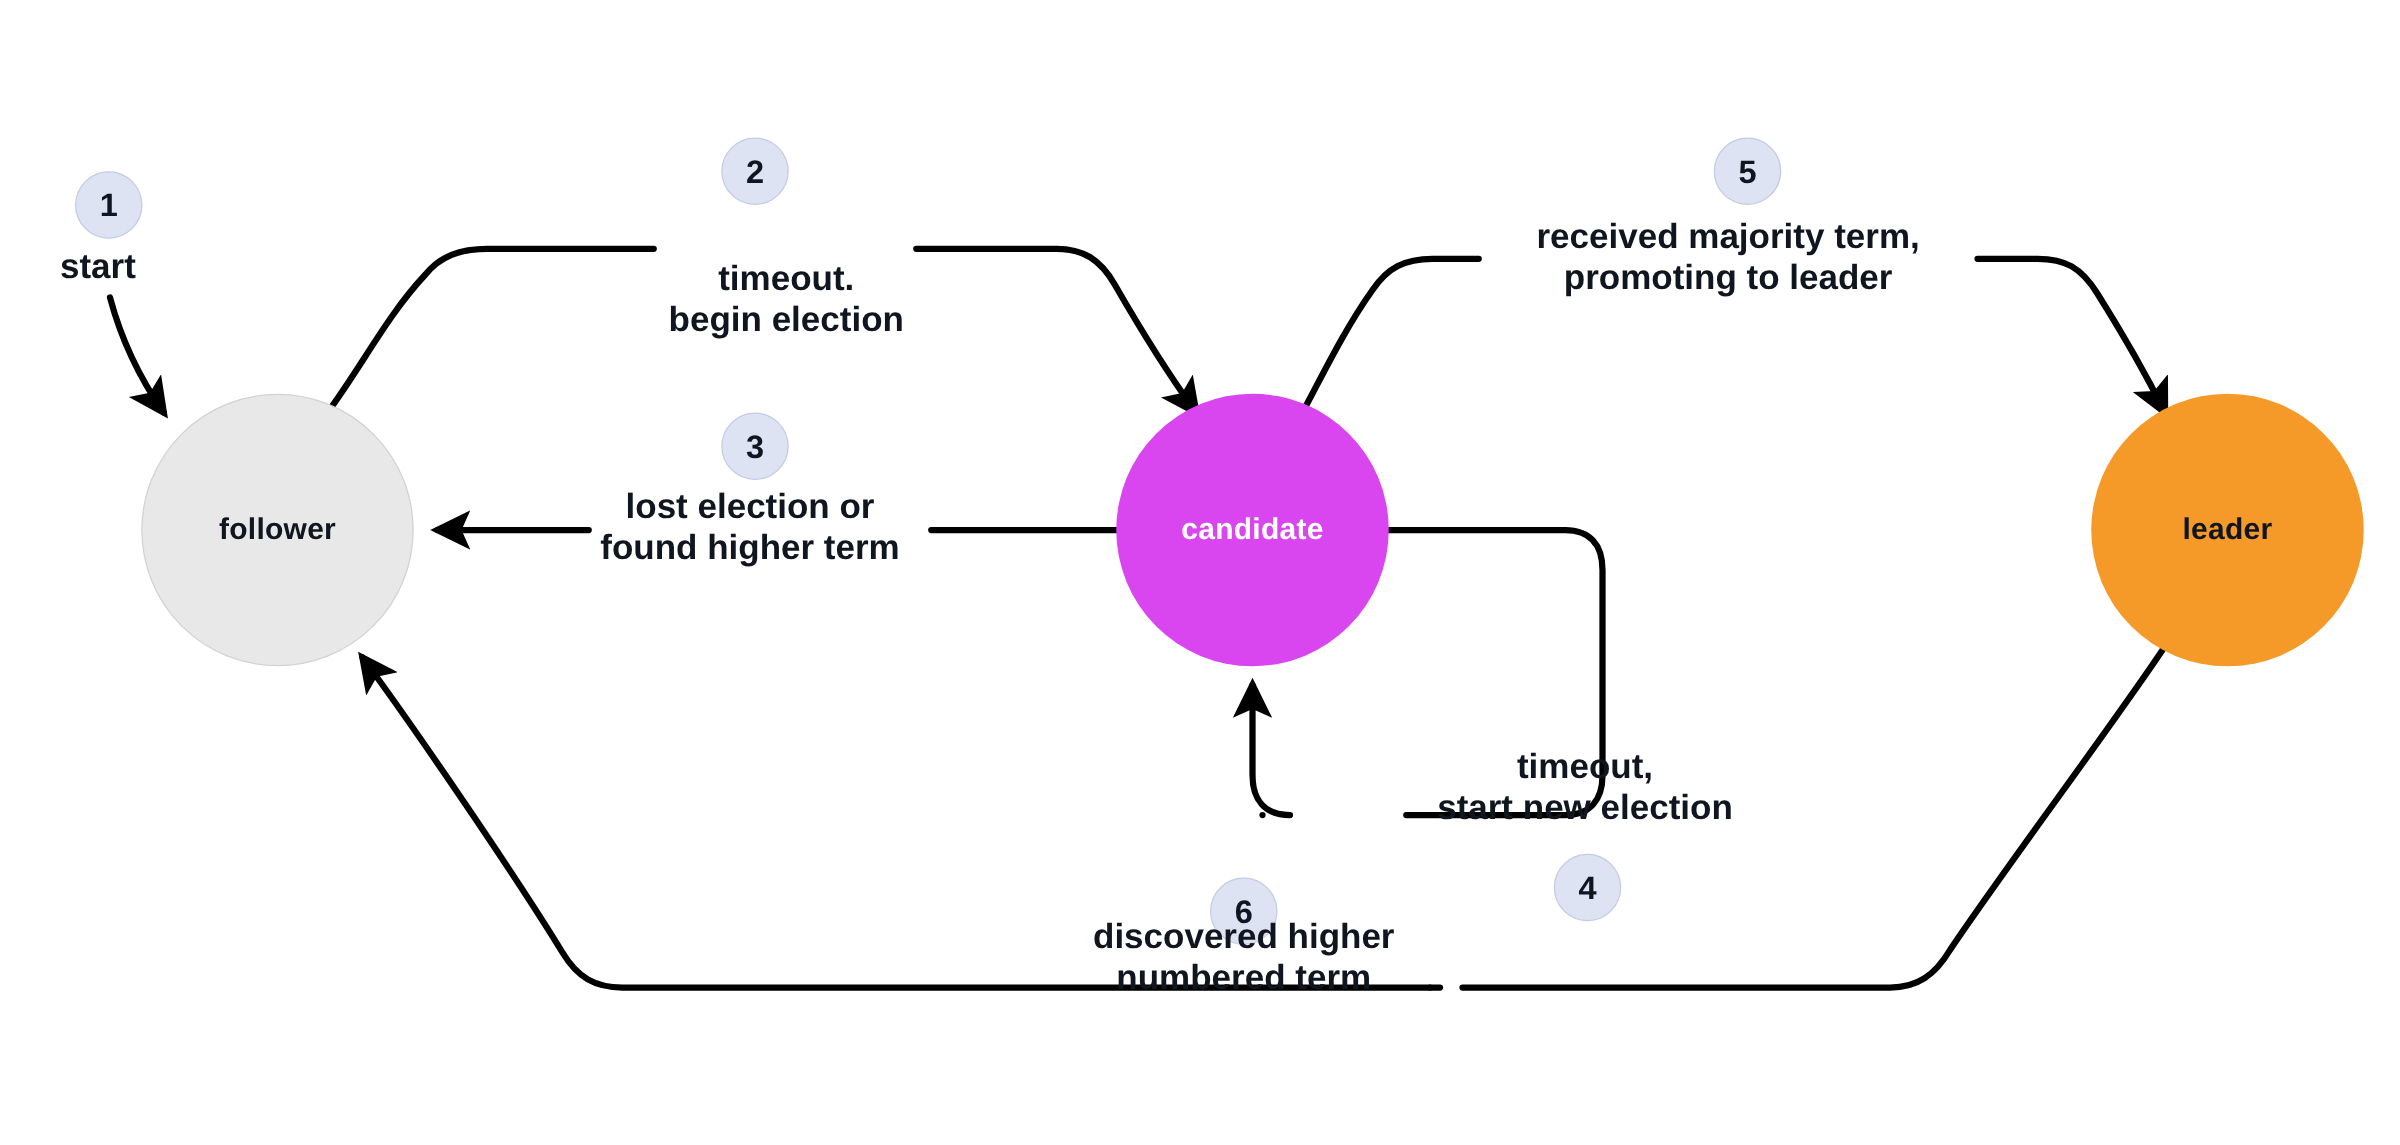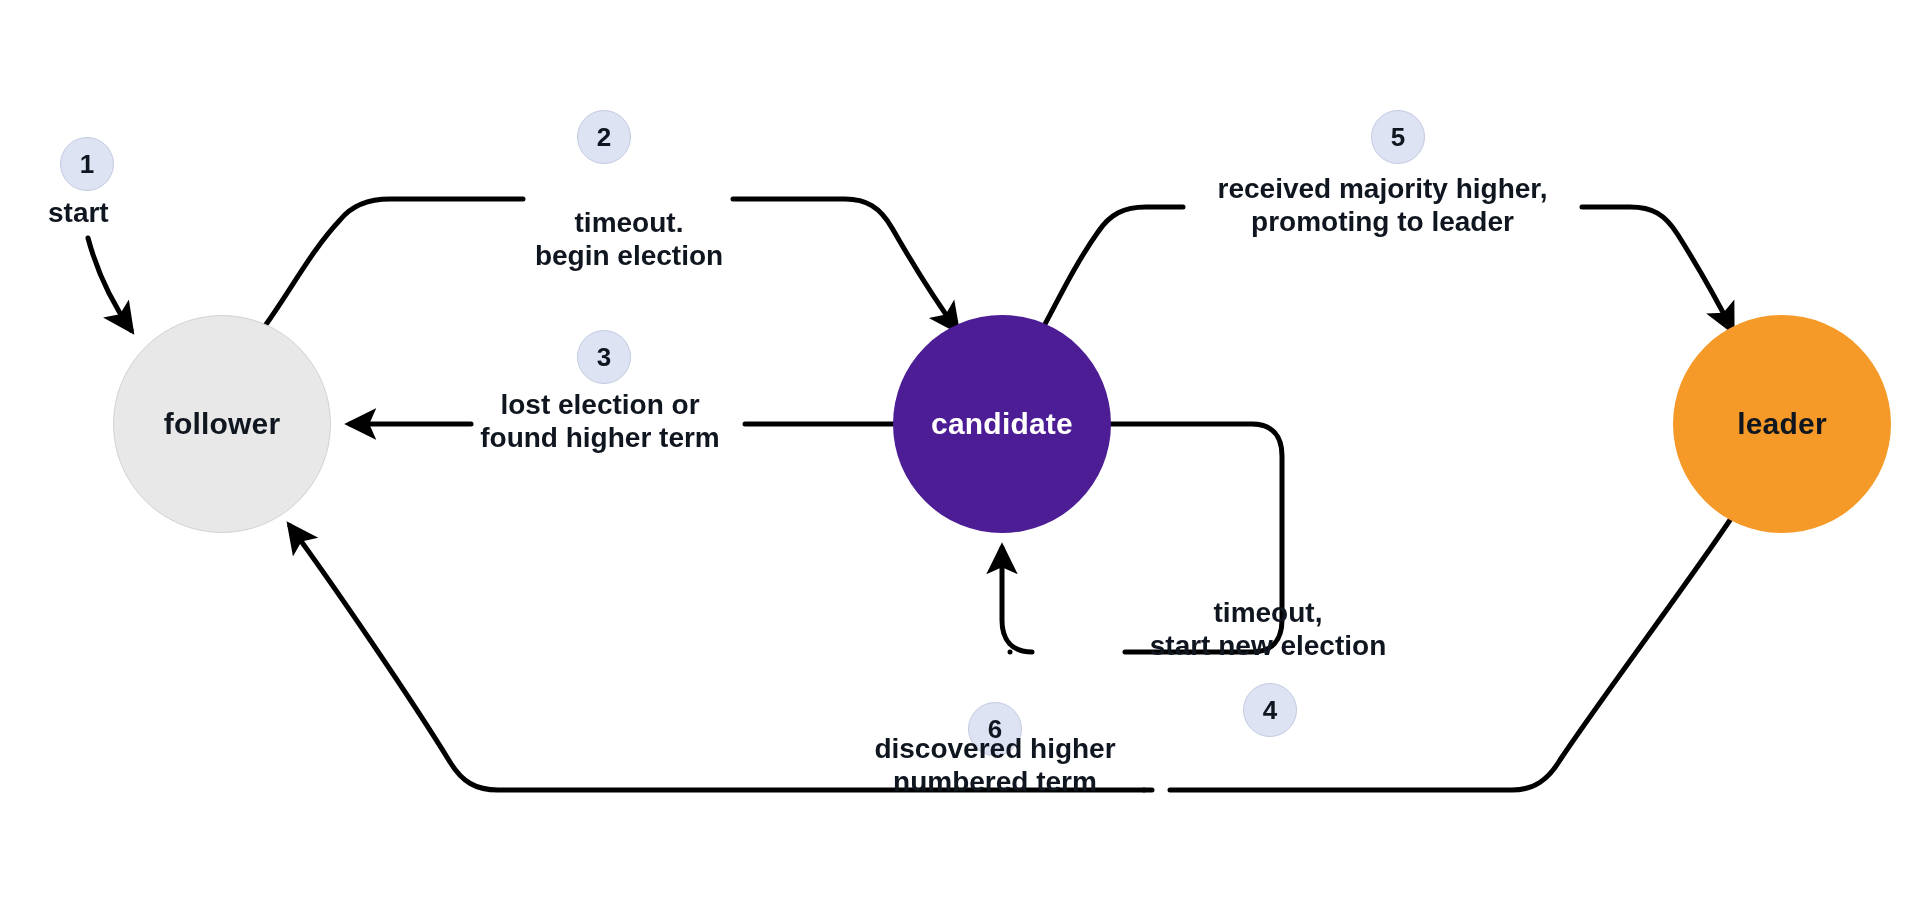--- a/index.html
+++ b/index.html
@@ -28,38 +28,38 @@
     position: absolute;
     border-radius: 50%;
     display: flex;
     align-items: center;
     justify-content: center;
     font-weight: bold;
     letter-spacing: 0.2px;
     box-sizing: border-box;
   }
   .node-label {
-    font-size: 30px;
+    font-size: 24px;
     font-weight: bold;
   }
   .node-follower {
     left: 113px;
     top: 315px;
     width: 218px;
     height: 218px;
     background: #e8e8e8;
     border: 1px solid #d2d2d2;
   }
   .node-follower .node-label { color: #10161f; }
   .node-candidate {
     left: 893px;
     top: 315px;
     width: 218px;
     height: 218px;
-    background: #4c1d95;
+    background: #d946ef;
   }
   .node-candidate .node-label { color: #ffffff; }
   .node-leader {
     left: 1673px;
     top: 315px;
     width: 218px;
     height: 218px;
     background: #f59a28;
   }
   .node-leader .node-label { color: #10161f; }
@@ -159,21 +159,21 @@
     <span class="lbl-line">lost election or</span>
     <span class="lbl-line">found higher term</span>
   </div>
 
   <div class="edge-label" style="left:1122px; top:596px; width:292px;">
     <span class="lbl-line">timeout,</span>
     <span class="lbl-line">start new election</span>
   </div>
 
   <div class="edge-label" style="left:1183px; top:172px; width:399px;">
-    <span class="lbl-line">received majority higher,</span>
+    <span class="lbl-line">received majority term,</span>
     <span class="lbl-line">promoting to leader</span>
   </div>
 
   <div class="edge-label" style="left:845px; top:732px; width:300px;">
     <span class="lbl-line">discovered higher</span>
     <span class="lbl-line">numbered term</span>
   </div>
 
 </div>
 

